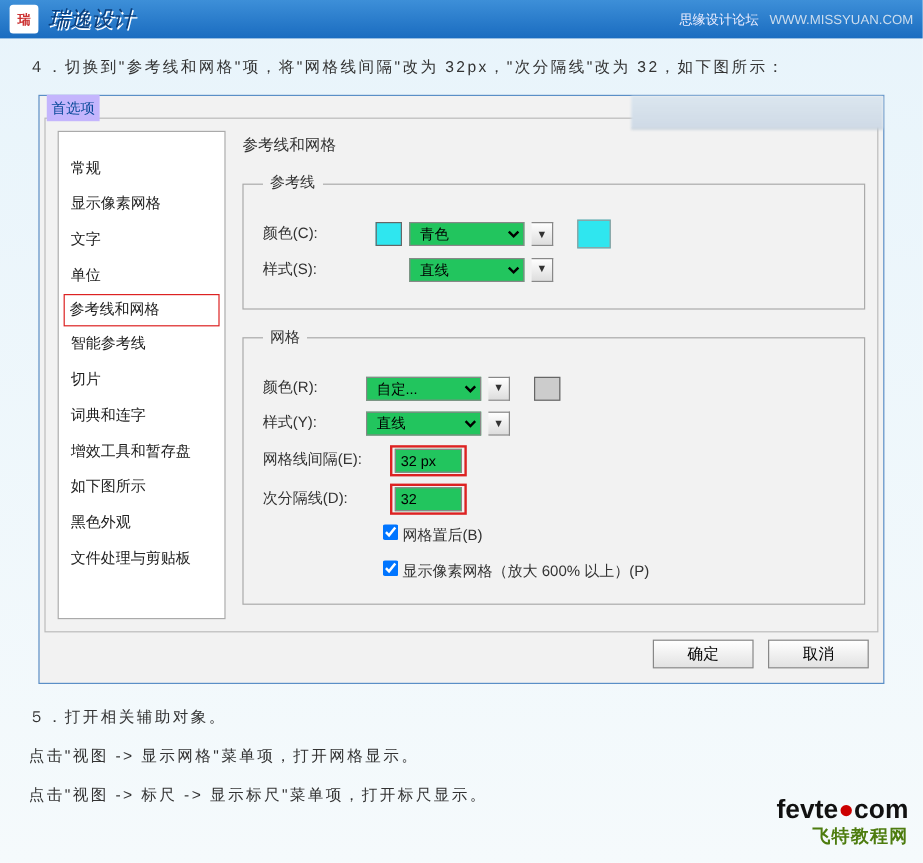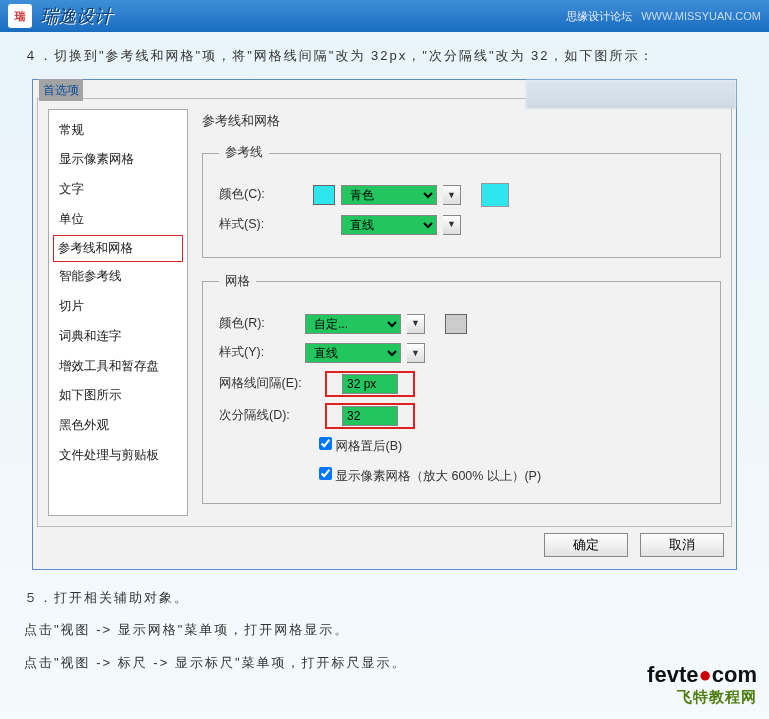--- a/index.html
+++ b/index.html
@@ -36,38 +36,38 @@
 .dialog {
   background: #f2f2f2;
   border: 1px solid #5a8fc7;
   margin: 8px 8px 16px 8px;
   padding: 4px;
   position: relative;
 }
 .dialog-title {
   position: absolute;
   top: -1px; left: 6px;
-  background: #a3a3a3;
+  background: #c4b5fd;
   padding: 0 4px;
   color: #0a4a9a;
   font-size: 12px;
 }
 .dialog-body {
   border: 1px solid #bbb;
   background: #f2f2f2;
   margin-top: 14px;
   padding: 10px;
   display: flex;
   gap: 14px;
 }
 .sidebar-list {
   border: 1px solid #aaa;
   background: #fff;
   width: 140px;
-  padding: 6px 4px;
+  padding: 16px 4px;
 }
 .sidebar-list div {
   padding: 3px 6px;
   font-size: 12.5px;
   color: #222;
   cursor: pointer;
 }
 .sidebar-list .selected {
   border: 1.5px solid #d22;
   padding: 1px 4px;
@@ -111,21 +111,21 @@
   margin-left: 8px;
 }
 .swatch.cyan { background: #2fe6ef; }
 .swatch.gray { background: #ccc; }
 .preview-swatch {
   width: 28px; height: 24px;
   border: 1px solid #999;
   background: #2fe6ef;
   margin-left: 14px;
 }
-.hl-red { border: 2px solid #d22; padding: 1px 15px; display: inline-flex; align-items: flex-start; }
+.hl-red { border: 2px solid #d22; padding: 1px 2px; display: inline-flex; align-items: flex-start; }
 input.grid-val { width: 56px; }
 .checkbox-row { margin-left: 100px; margin-top: 6px; font-size: 12.5px; }
 .buttons { display: flex; justify-content: flex-end; gap: 12px; margin-top: 6px; padding: 0 8px 8px 0; }
 .btn {
   width: 84px; height: 24px;
   border: 1px solid #888;
   background: linear-gradient(#fff,#e2e2e2);
   font-family: inherit; font-size: 13px;
   cursor: pointer;
 }

